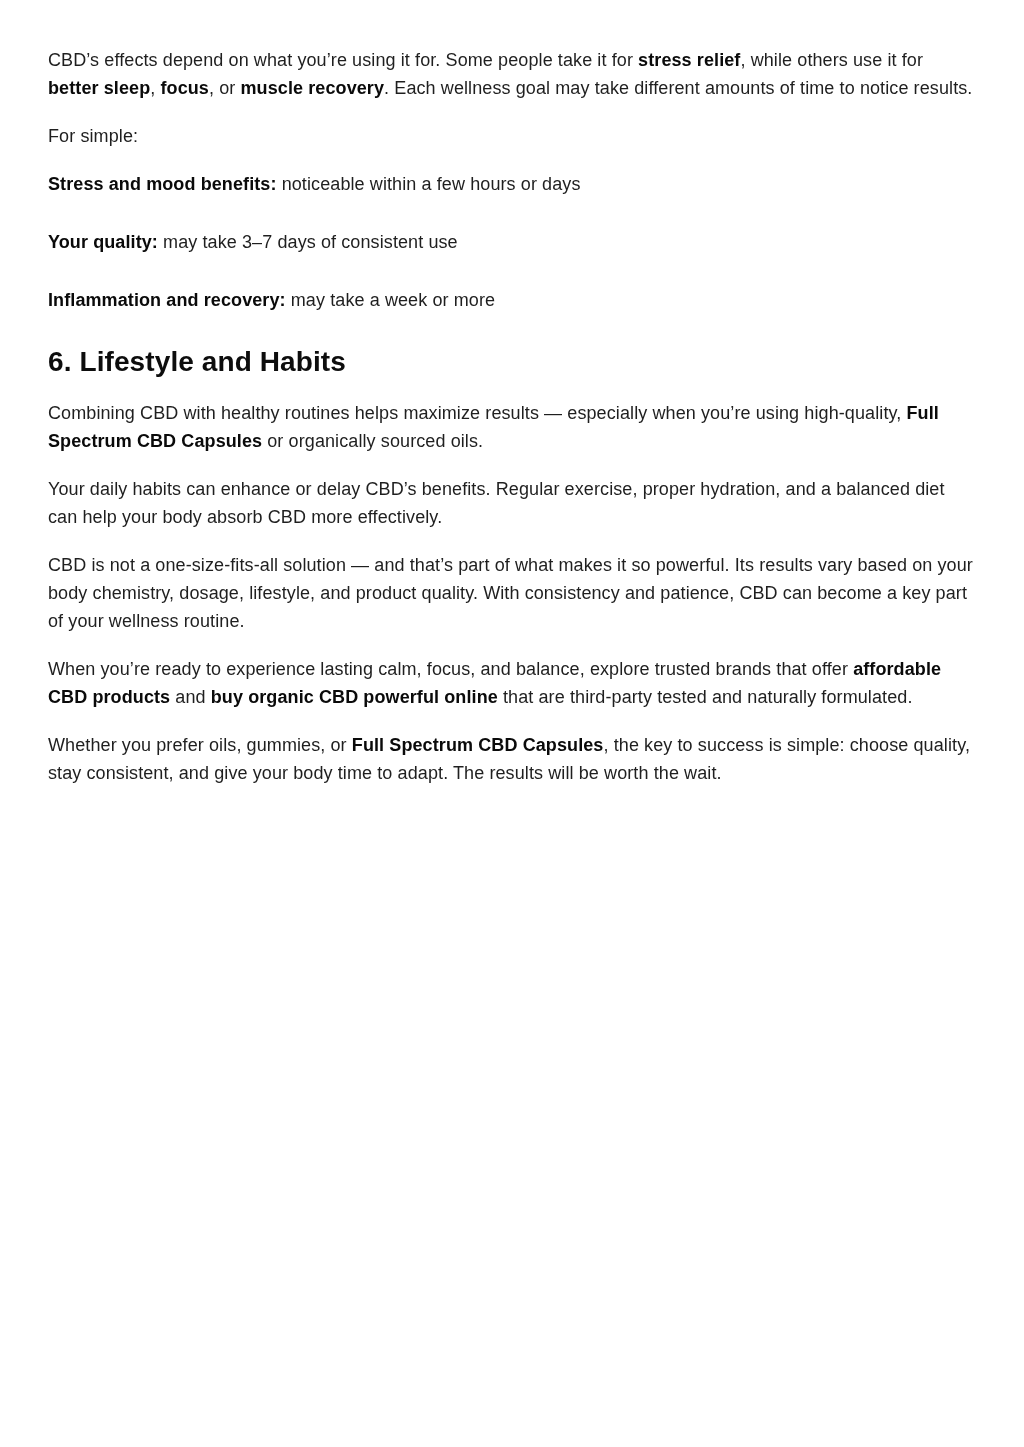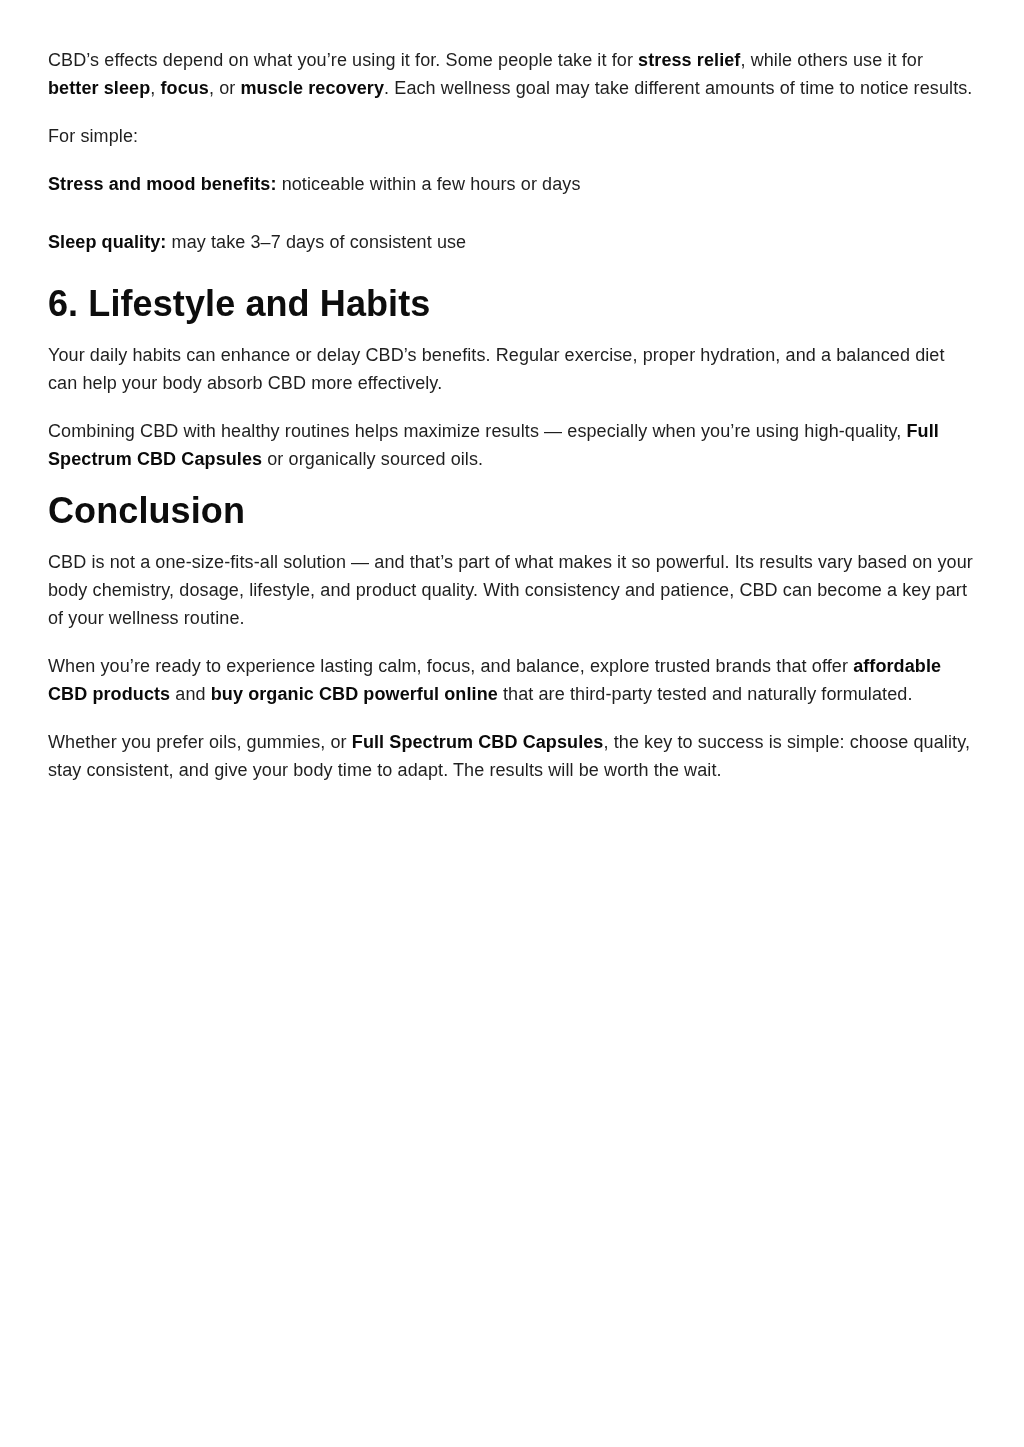--- a/index.html
+++ b/index.html
@@ -23,39 +23,39 @@
     font-size: 18px;
     line-height: 28px;
     color: #1f1f1f;
     letter-spacing: 0.1px;
   }
   .article p.spaced {
     margin-bottom: 30px;
   }
   .article h2 {
     margin: 0 0 19px 0;
-    font-size: 36px;
+    font-size: 28px;
     line-height: 36px;
     font-weight: 700;
     color: #0d0d0d;
     letter-spacing: 0.1px;
   }
   .article strong {
     font-weight: 700;
     color: #0a0a0a;
   }
 </style>
 </head>
 <body>
 
 <div class="article">
     <p>CBD’s effects depend on what you’re using it for. Some people take it for <strong>stress relief</strong>, while others use it for <strong>better sleep</strong>, <strong>focus</strong>, or <strong>muscle recovery</strong>. Each wellness goal may take different amounts of time to notice results.</p>
     <p>For simple:</p>
     <p class="spaced"><strong>Stress and mood benefits:</strong> noticeable within a few hours or days</p>
-    <p class="spaced"><strong>Sleep quality:</strong> may take 3–7 days of consistent use</p>
+    <p class="spaced"><strong>Your quality:</strong> may take 3–7 days of consistent use</p>
+    <p class="spaced"><strong>Inflammation and recovery:</strong> may take a week or more</p>
     <h2>6. Lifestyle and Habits</h2>
+    <p>Combining CBD with healthy routines helps maximize results — especially when you’re using high-quality, <strong>Full Spectrum CBD Capsules</strong> or organically sourced oils.</p>
     <p>Your daily habits can enhance or delay CBD’s benefits. Regular exercise, proper hydration, and a balanced diet can help your body absorb CBD more effectively.</p>
-    <p>Combining CBD with healthy routines helps maximize results — especially when you’re using high-quality, <strong>Full Spectrum CBD Capsules</strong> or organically sourced oils.</p>
-    <h2>Conclusion</h2>
     <p>CBD is not a one-size-fits-all solution — and that’s part of what makes it so powerful. Its results vary based on your body chemistry, dosage, lifestyle, and product quality. With consistency and patience, CBD can become a key part of your wellness routine.</p>
     <p>When you’re ready to experience lasting calm, focus, and balance, explore trusted brands that offer <strong>affordable CBD products</strong> and <strong>buy organic CBD powerful online</strong> that are third-party tested and naturally formulated.</p>
     <p>Whether you prefer oils, gummies, or <strong>Full Spectrum CBD Capsules</strong>, the key to success is simple: choose quality, stay consistent, and give your body time to adapt. The results will be worth the wait.</p>
   </div>
 
 </body></html>

